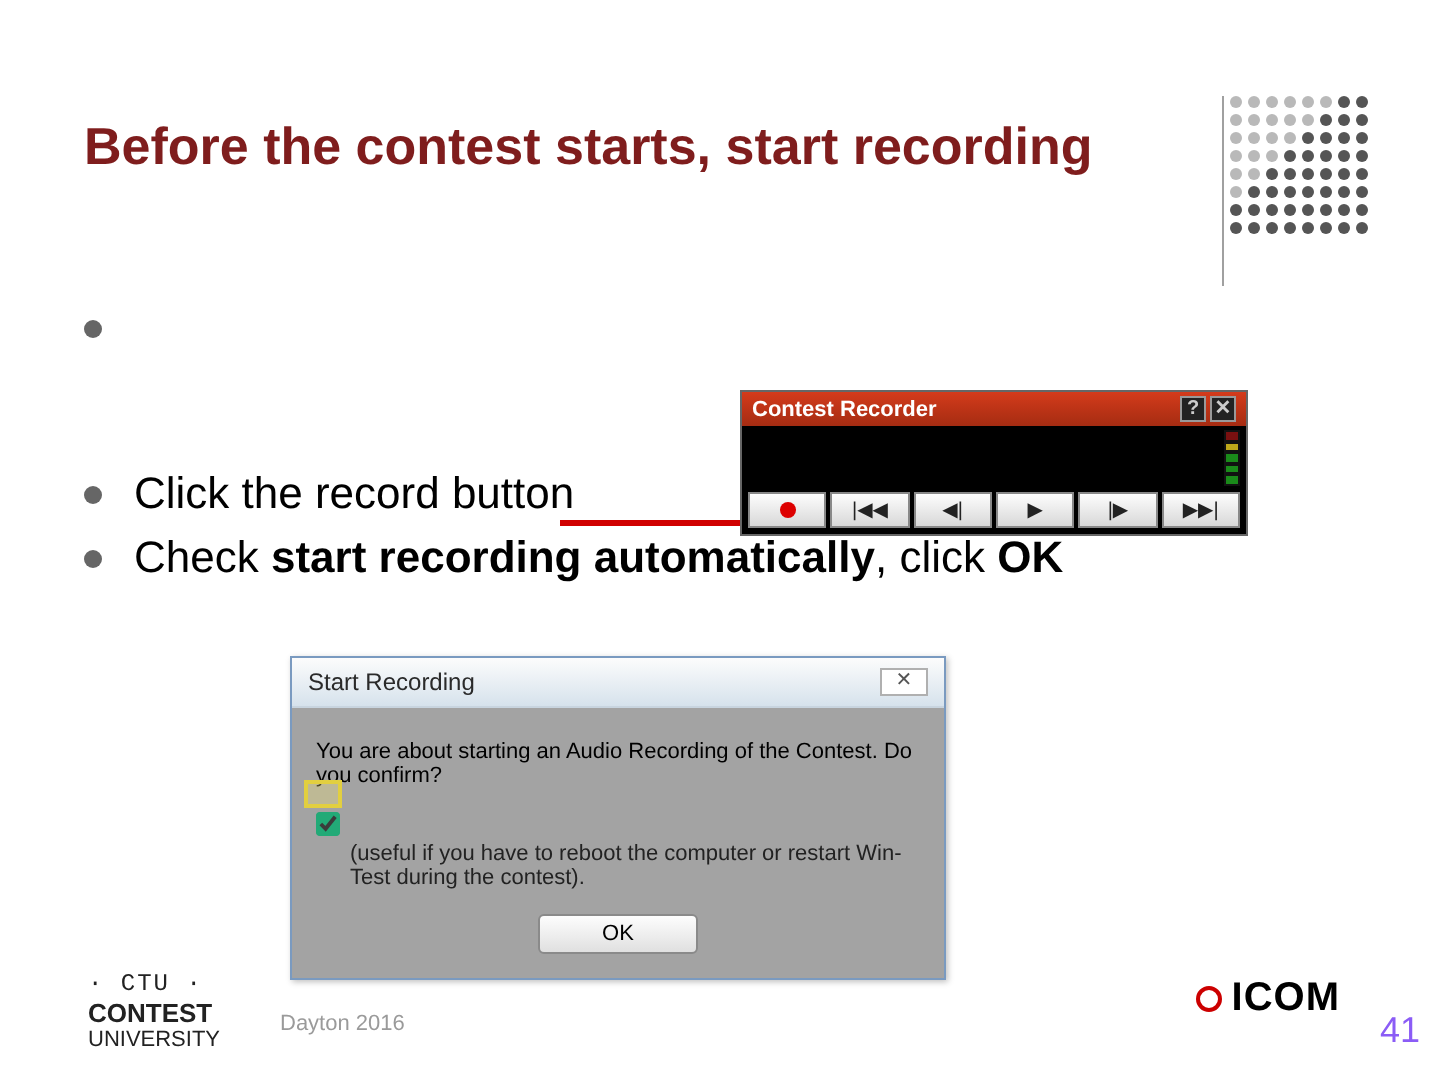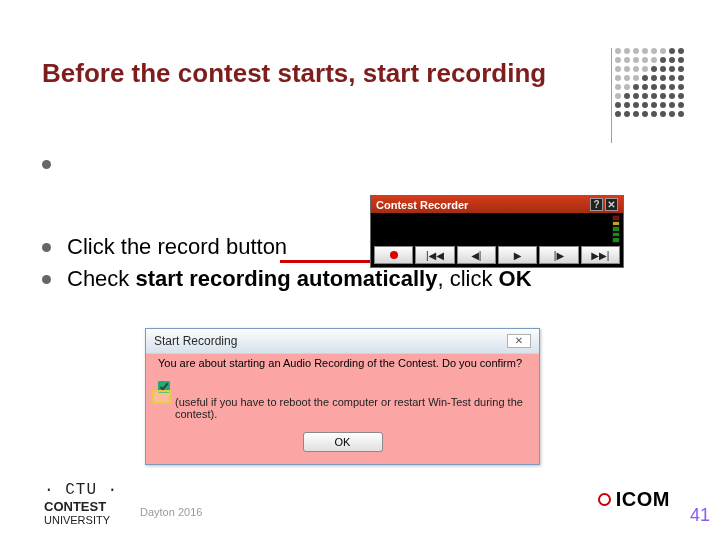--- a/index.html
+++ b/index.html
@@ -22,34 +22,34 @@
   .cr-level { position: absolute; right: 3px; top: 2px; bottom: 24px; width: 8px; background: #111; display: flex; flex-direction: column; }
   .cr-level span { flex: 1; margin: 1px; }
   .cr-level .g { background: #1a8a1a; }
   .cr-level .y { background: #bda81a; }
   .cr-level .r { background: #7a1010; }
   .cr-buttons { position: absolute; bottom: 3px; left: 3px; right: 3px; display: flex; gap: 2px; }
   .cr-btn { flex: 1; height: 18px; background: linear-gradient(#fdfdfd,#d8d8d8); border: 1px solid #888; display: flex; align-items: center; justify-content: center; font-size: 10px; color: #222; cursor: pointer; }
   .rec-dot { width: 8px; height: 8px; border-radius: 50%; background: #d00; }
   .rec-arrow { position: absolute; top: 260px; left: 280px; width: 100px; height: 3px; background: #d00000; }
   .rec-arrow::after { content: ""; position: absolute; right: -9px; top: -5px; border-left: 10px solid #d00000; border-top: 6px solid transparent; border-bottom: 6px solid transparent; }
-  .dialog { position: absolute; top: 328px; left: 145px; width: 395px; background: #fca5a5; border: 1px solid #7a9ac0; box-shadow: 1px 1px 3px rgba(0,0,0,.25); font-size: 11px; }
+  .dialog { position: absolute; top: 328px; left: 145px; width: 328px; background: #a3a3a3; border: 1px solid #7a9ac0; box-shadow: 1px 1px 3px rgba(0,0,0,.25); font-size: 11px; }
   .dlg-title { background: linear-gradient(#fcfcfc,#d6e2ec); padding: 5px 8px; border-bottom: 1px solid #c8d4df; font-size: 12px; color: #2a2a2a; display: flex; align-items: center; }
   .dlg-title-text { flex: 1; }
   .dlg-x { width: 24px; height: 14px; background: #fff; border: 1px solid #b0b0b0; font-size: 10px; text-align: center; line-height: 12px; color: #555; cursor: pointer; }
-  .dlg-body { padding: 3px 12px 12px 12px; color: #000; }
+  .dlg-body { padding: 16px 12px 12px 12px; color: #000; }
   .dlg-msg { margin-bottom: 10px; }
   .dlg-check { display: flex; align-items: flex-start; gap: 5px; margin-bottom: 3px; }
   .dlg-check input { margin-top: 2px; width: 12px; height: 12px; accent-color: #2a7; }
   .dlg-hint { color: #222; margin-left: 17px; }
   .dlg-btns { display: flex; justify-content: center; gap: 12px; margin-top: 12px; }
   .dlg-btn { min-width: 80px; padding: 3px 10px; background: linear-gradient(#fdfdfd,#e0e0e0); border: 1px solid #8a8a8a; border-radius: 3px; font-size: 11px; cursor: pointer; }
   .yellow-hl { position: absolute; top: 390px; left: 152px; width: 19px; height: 14px; border: 2px solid #e2cf3f; background: rgba(255,240,120,.3); }
   .footer-left { position: absolute; bottom: 14px; left: 44px; font-size: 11px; color: #222; line-height: 1.1; }
-  .footer-left .ctu { font-family: "Courier New", monospace; font-size: 16px; letter-spacing: 1px; }
+  .footer-left .ctu { font-family: "Courier New", monospace; font-size: 12px; letter-spacing: 1px; }
   .footer-left .cu1 { font-weight: bold; font-size: 13px; }
   .footer-left .cu2 { font-size: 11px; }
   .footer-date { position: absolute; bottom: 22px; left: 140px; font-size: 11px; color: #9a9a9a; }
   .footer-right { position: absolute; bottom: 29px; right: 50px; display: flex; align-items: center; gap: 5px; }
   .icom-ring { width: 13px; height: 13px; border: 2px solid #c00; border-radius: 50%; }
   .icom-text { font-size: 20px; font-weight: bold; color: #000; letter-spacing: 0.5px; }
   .page-num { position: absolute; bottom: 14px; right: 10px; font-size: 18px; color: #8b5cf6; }
 </style>
 </head>
 <body>

